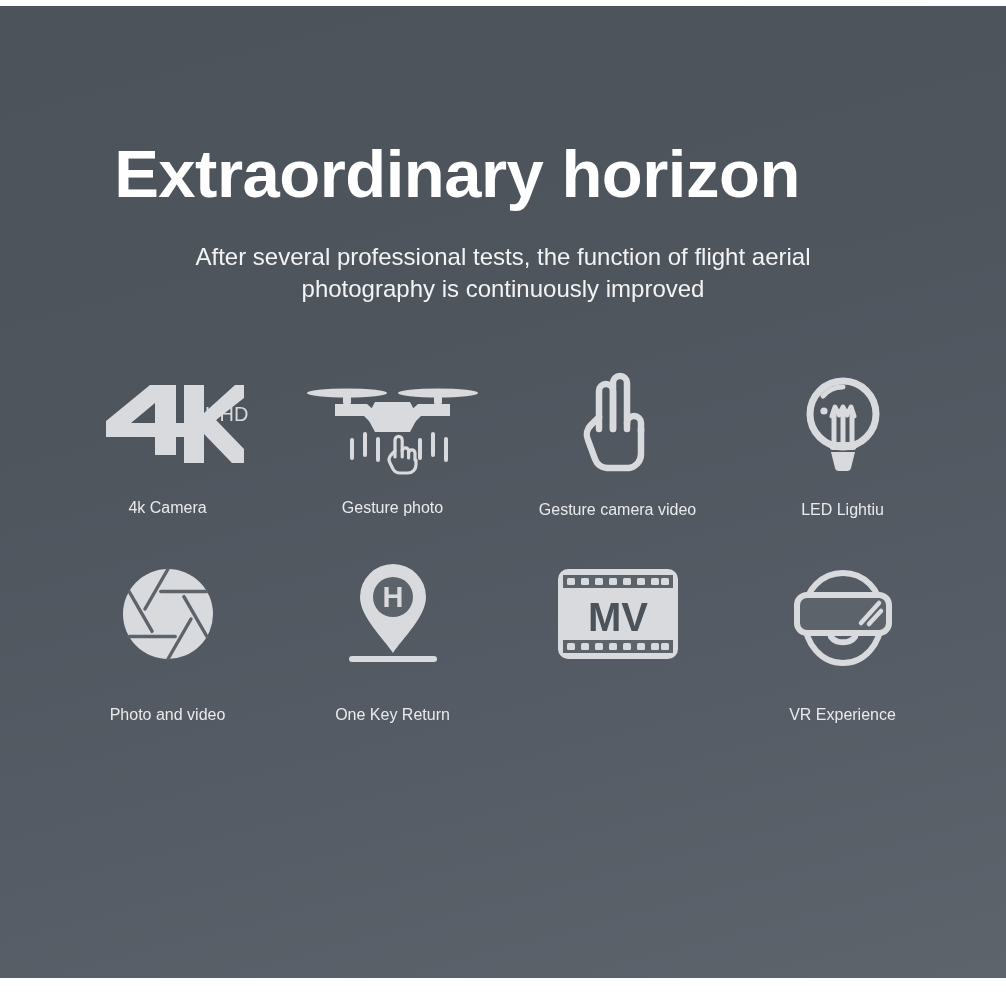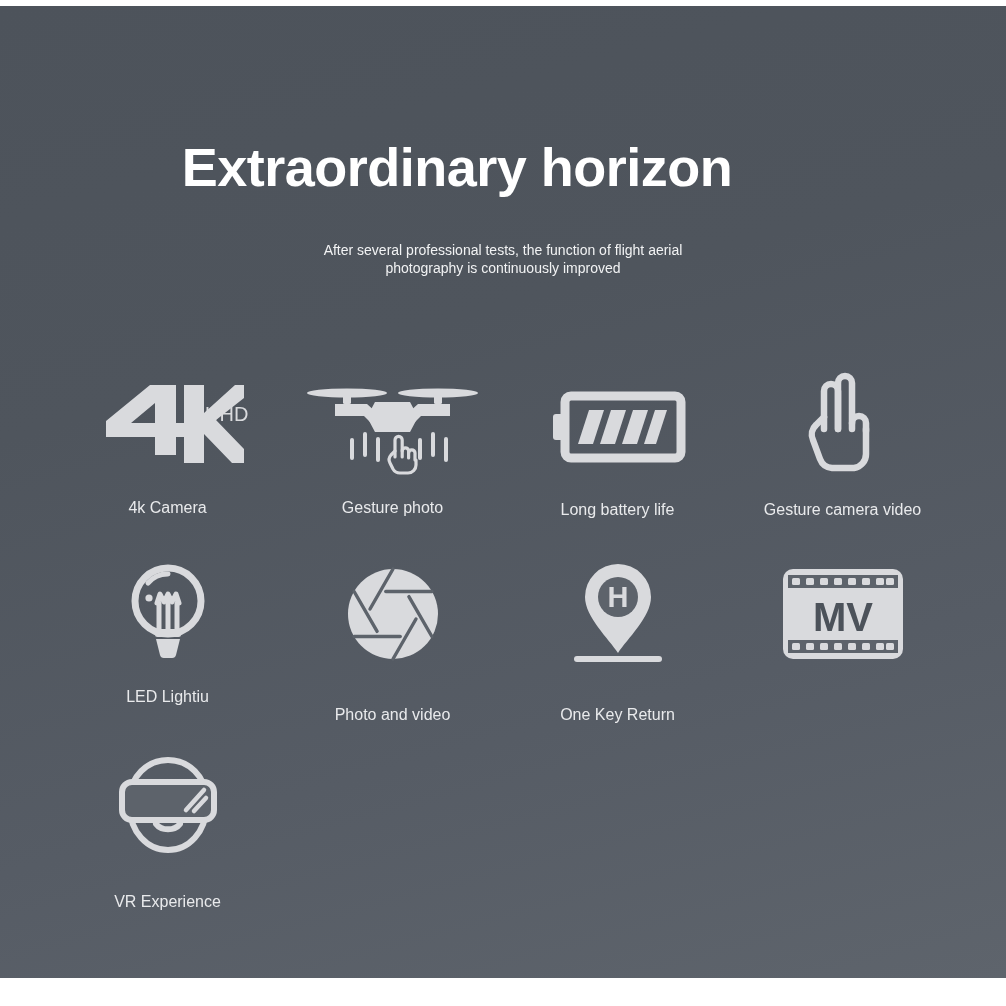--- a/index.html
+++ b/index.html
@@ -24,34 +24,34 @@
     background: linear-gradient(165deg, #4d535b 0%, #4f555d 35%, #565c65 70%, #5e646c 100%);
   }
   
   #title {
     position: absolute;
     left: 0;
     top: 133px;
     width: 914px;
     text-align: center;
     color: #ffffff;
-    font-size: 54px;
+    font-size: 67px;
     font-weight: bold;
     letter-spacing: -0.5px;
     line-height: 1.05;
     white-space: nowrap;
   }
   #subtitle {
     position: absolute;
     left: 0;
     top: 235px;
     width: 1006px;
     text-align: center;
     color: #f2f3f4;
-    font-size: 14px;
+    font-size: 24px;
     line-height: 1.32;
     font-weight: 400;
   }
   #subtitle .l2 { display: block; }
 
   
   #grid {
     position: absolute;
     left: 55px;
     top: 362px;
@@ -149,38 +149,20 @@
               <path d="M103.6 76 a3.2 3.2 0 0 1 6.4 0 L110 83"></path>
               <path d="M90 74 L86 78 a7 7 0 0 0 -1 8 l3 6 a8 8 0 0 0 7 4 l8 0 a8 8 0 0 0 8 -8 L111 83"></path>
             </g>
           </svg>
         </div>
         <div class="cell-label">Gesture photo</div>
       </div>
 
 
 
-      <div class="cell row2">
-        <div class="icon-wrap">
-          <svg width="130" height="74" viewBox="0 0 130 74" aria-hidden="true">
-
-            <rect x="0" y="24" width="16" height="26" rx="3" fill="#d9dadd"></rect>
-
-            <rect x="12" y="6" width="116" height="62" rx="6" fill="none" stroke="#d9dadd" stroke-width="9"></rect>
-
-            <g fill="#d9dadd">
-              <path d="M36 20 L51 20 L40 54 L25 54 Z"></path>
-              <path d="M58 20 L73 20 L62 54 L47 54 Z"></path>
-              <path d="M80 20 L95 20 L84 54 L69 54 Z"></path>
-              <path d="M102 20 L114 20 L103 54 L91 54 Z"></path>
-            </g>
-          </svg>
-        </div>
-        <div class="cell-label">Long battery life</div>
-      </div>
 
       <div class="cell row2">
         <div class="icon-wrap">
           <svg width="86" height="108" viewBox="0 0 86 108" aria-hidden="true">
             <g fill="none" stroke="#d9dadd" stroke-width="6.5" stroke-linejoin="round" stroke-linecap="round">
 
               <path d="M24 56 L24 18 a7 7 0 0 1 14 0 L38 56"></path>
 
               <path d="M38 56 L38 10 a7 7 0 0 1 14 0 L52 56"></path>
 

